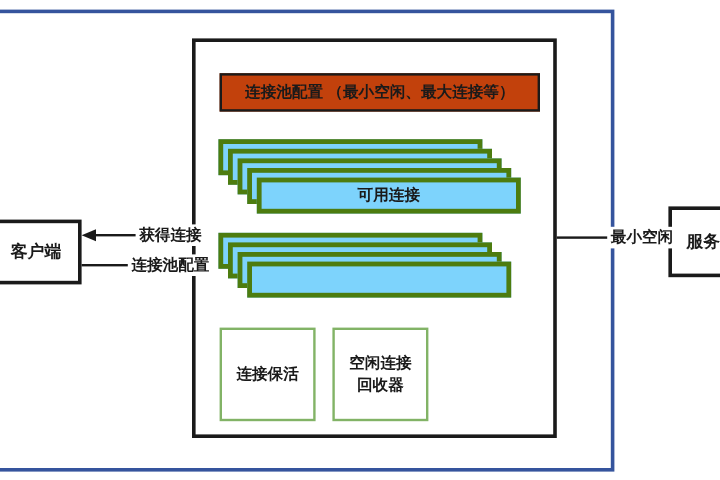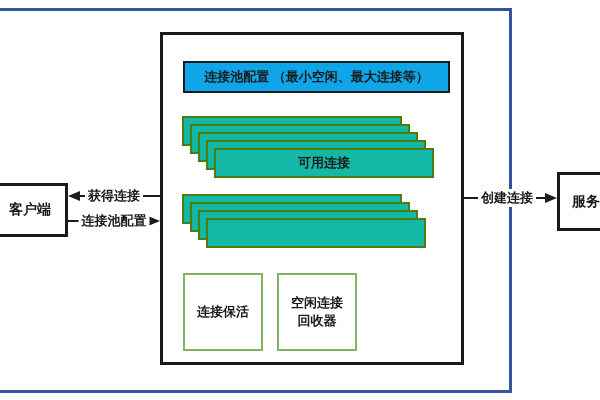--- a/index.html
+++ b/index.html
@@ -21,29 +21,29 @@
   .client-box { left:-8px; top:183px; width:76px; height:54px; }
   .server-box { left:557px; top:172px; width:86px; height:59px;
     justify-content:flex-start; padding-left:12px; }
 
   .pool-box { left:160px; top:32px; width:304px; height:333px;
     border:3px solid #1a1a1a; background:#ffffff; }
   .pool-title { left:160px; top:39px; width:304px; text-align:center;
     font-size:15px; }
 
   .config-box { left:183px; top:61px; width:267px; height:32px;
-    border:2px solid #1a1a1a; background:#0ea5e9;
+    border:2px solid #1a1a1a; background:#c2410c;
     display:flex; align-items:center; justify-content:center; font-size:13px; }
 
   
   .stack { width:252px; height:62px; }
   .stack-available { left:182px; top:116px; }
   .stack-used { left:182px; top:194px; }
   .layer { position:absolute; width:220px; height:30px; box-sizing:border-box;
-    border:2px solid #4d7c0f; background:#14b8a6;text-align:center; }
+    border:4px solid #4d7c0f; background:#7dd3fc;text-align:center; }
   .layer:nth-child(1){ left:0;  top:0;  }
   .layer:nth-child(2){ left:8px; top:8px; }
   .layer:nth-child(3){ left:16px; top:16px; }
   .layer:nth-child(4){ left:24px; top:24px; }
   .layer:nth-child(5){ left:32px; top:32px;
     display:flex; align-items:center; justify-content:center; font-size:13px; }
 
   
   .module { top:273px; width:80px; height:78px;
     border:2px solid #82b366; background:#ffffff;
@@ -54,21 +54,21 @@
   .module-2 { left:277px; }
   .module-3 { left:370px; }
 
   
   .edge-line { height:2px; background:#1a1a1a; }
   .arrowhead { width:0; height:0; border-top:5px solid transparent;
     border-bottom:5px solid transparent; }
   .arrowhead.left  { border-right:12px solid #1a1a1a; }
   .arrowhead.right { border-left:12px solid #1a1a1a; }
   .edge-label { transform:translate(-50%,-50%); background:#ffffff;
-    padding:0 3px; font-size:13px; white-space:nowrap; z-index:5; }
+    padding:0 3px; font-size:13px; white-space:nowrap; z-index:5;margin-left:28px; }
 </style>
 </head>
 <body>
 
 <div id="stage">
 
   <div class="abs blue-frame"></div>
 
   <div class="abs node client-box">
     <span>客户端</span>
@@ -108,15 +108,15 @@
   <div class="abs edge-line" style="left:79px; top:195px; width:81px;"></div>
   <div class="abs arrowhead left" style="left:68px; top:191px;"></div>
   <div class="abs edge-label" style="left:114px; top:196px;">获得连接</div>
 
   <div class="abs edge-line" style="left:68px; top:220px; width:81px;"></div>
   <div class="abs arrowhead right" style="left:148px; top:216px;"></div>
   <div class="abs edge-label" style="left:114px; top:221px;">连接池配置</div>
 
   <div class="abs edge-line" style="left:464px; top:197px; width:81px;"></div>
   <div class="abs arrowhead right" style="left:545px; top:193px;"></div>
-  <div class="abs edge-label" style="left:507px; top:198px;">创建连接</div>
+  <div class="abs edge-label" style="left:507px; top:198px;">最小空闲</div>
 
 </div>
 
 </body></html>

